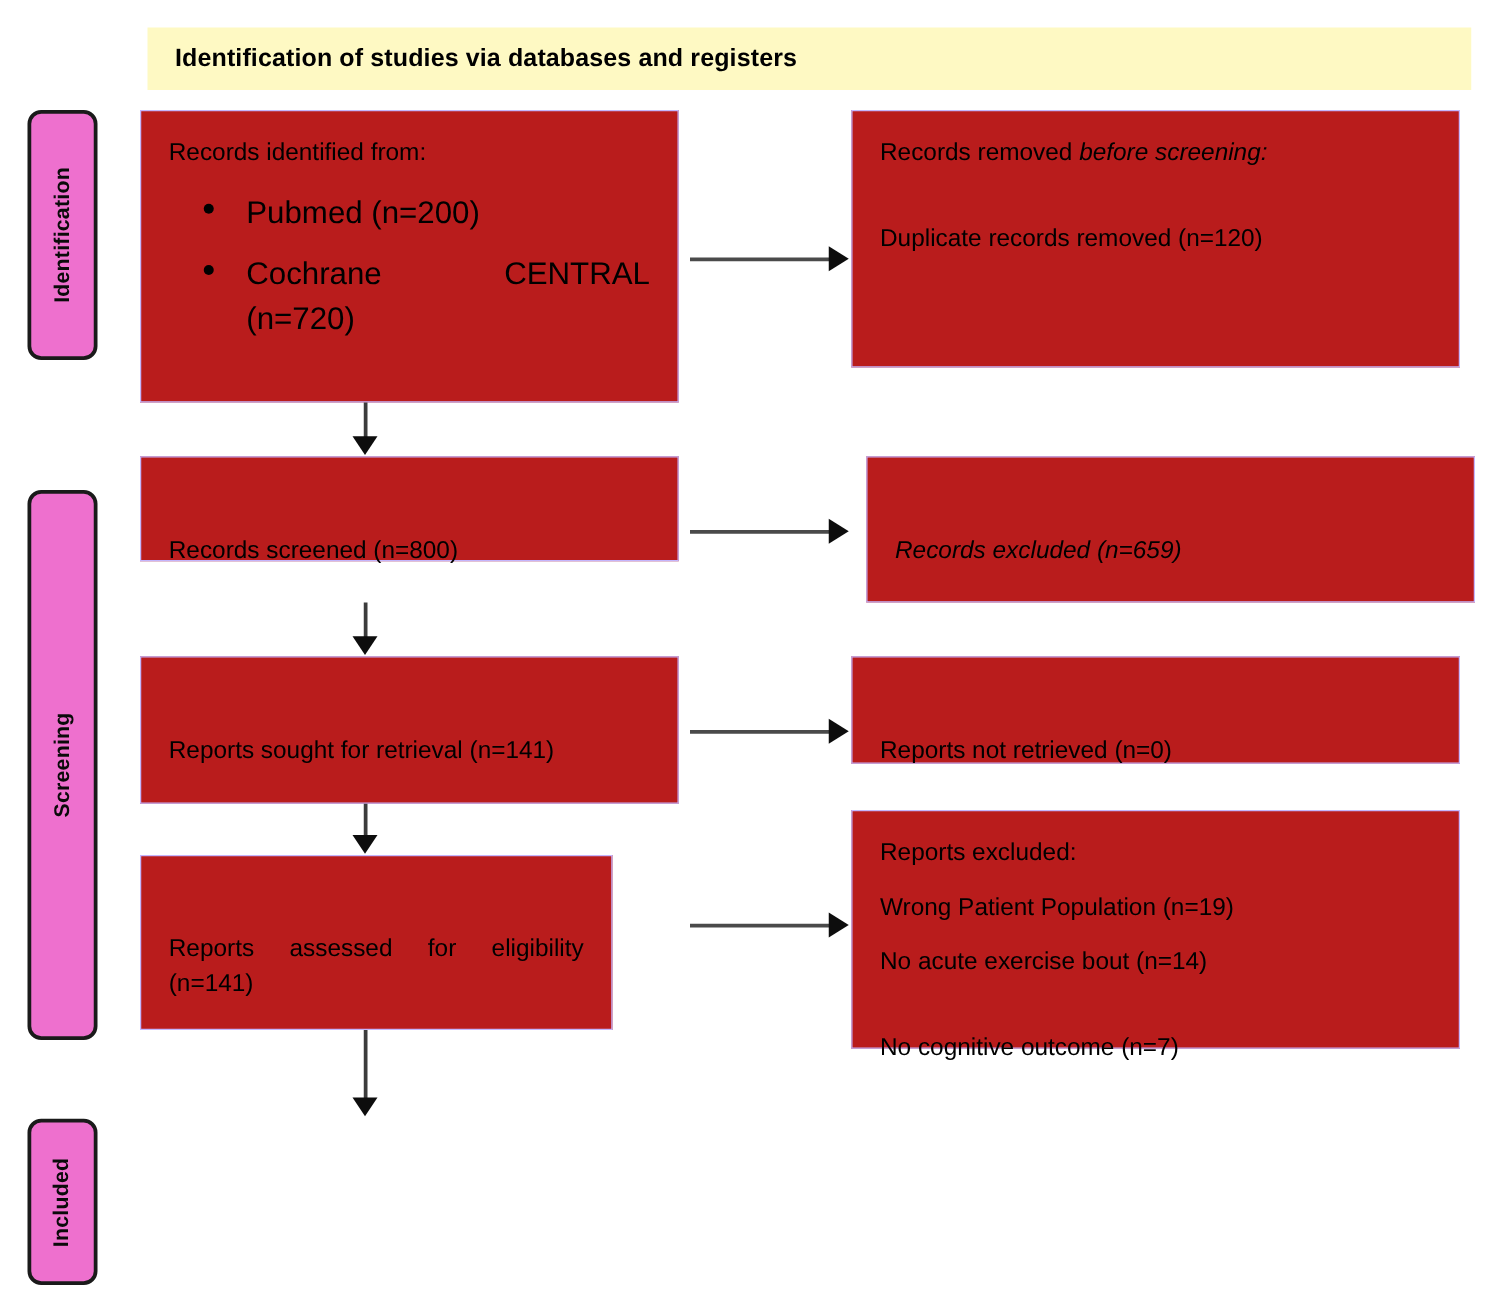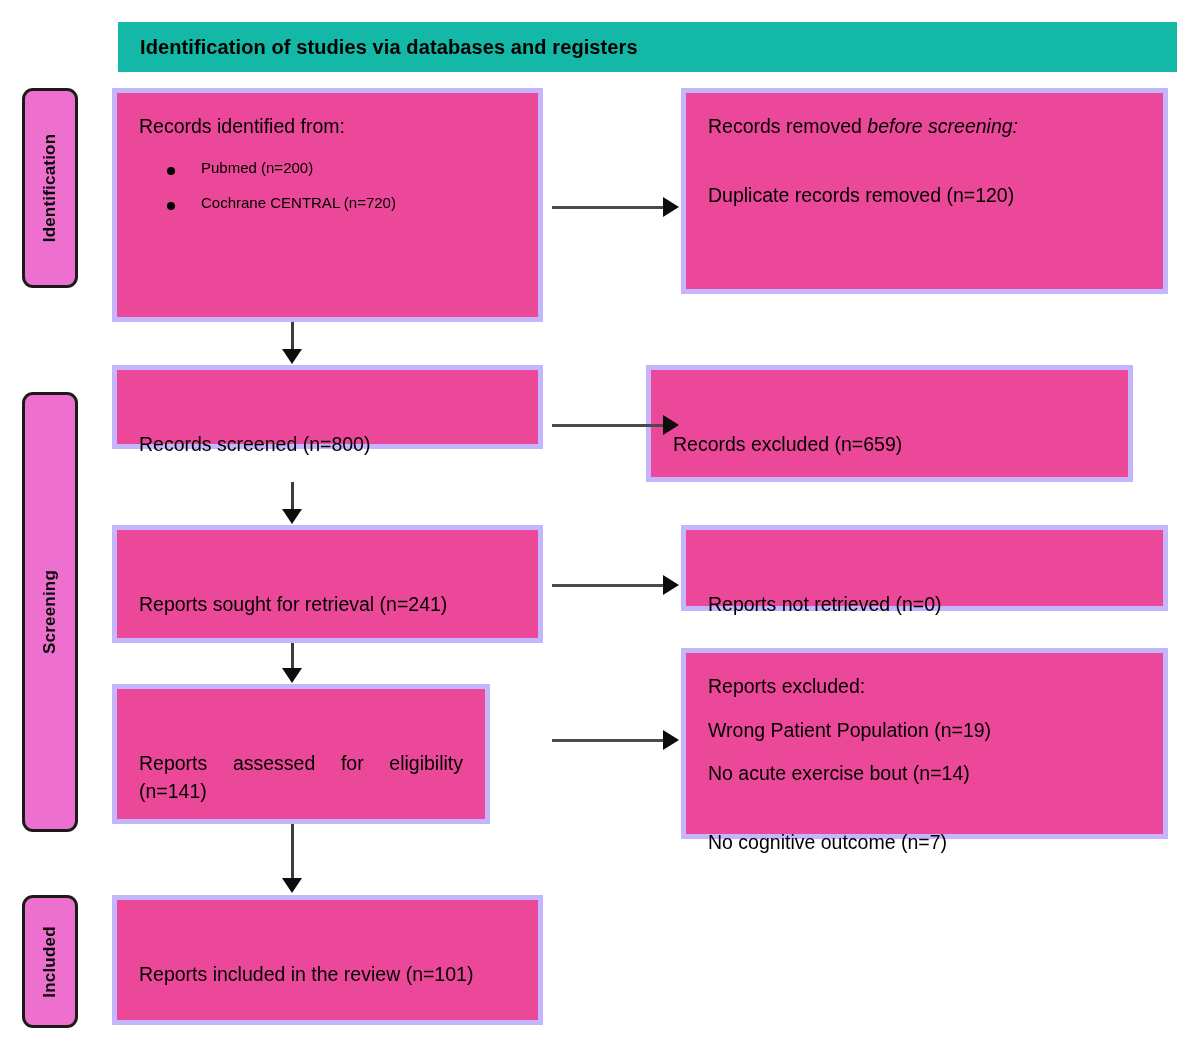--- a/index.html
+++ b/index.html
@@ -19,21 +19,21 @@
     overflow: hidden;
   }
 
   
   .banner {
     position: absolute;
     left: 118px;
     top: 22px;
     width: 1059px;
     height: 50px;
-    background: #14b8a6;
+    background: #fef9c3;
     display: flex;
     align-items: center;
   }
   .banner-title {
     font-size: 20px;
     font-weight: bold;
     color: #000000;
     padding-left: 22px;
     letter-spacing: 0.1px;
   }
@@ -57,64 +57,64 @@
     transform: rotate(-90deg);
     letter-spacing: 0.2px;
   }
   #stage-identification { left: 22px; top: 88px;  width: 56px;  height: 200px; }
   #stage-screening     { left: 22px; top: 392px; width: 56px;  height: 440px; }
   #stage-included      { left: 22px; top: 895px; width: 56px;  height: 133px; }
 
   
   .flow-box {
     position: absolute;
-    background: #ec4899;
-    border: 5px solid #c4b5fd;
+    background: #b91c1c;
+    border: 1px solid #c4b5fd;
     box-sizing: border-box;
     padding: 20px 22px 14px 22px;
   }
   .flow-box p {
     margin: 0 0 16px 0;
     font-size: 19.5px;
     line-height: 1.42;
     color: #000000;
   }
   .flow-box p:last-child { margin-bottom: 0; margin-top: 41px; }
   .justified { text-align: justify; text-align-last: left; }
   .italic-part { font-style: italic; }
 
   ul.src-list {
     margin: 10px 0 0 0;
     padding-left: 62px;
     list-style: none;
   }
   ul.src-list li {
     position: relative;
-    font-size: 15px;
+    font-size: 25px;
     line-height: 1.42;
     margin-bottom: 14px;
     text-align: justify;
     text-align-last: left;
   }
   ul.src-list li::before {
     content: "";
     position: absolute;
     left: -34px;
     top: 10px;
     width: 8px;
     height: 8px;
     background: #000;
     border-radius: 50%;
   }
 
   
   #box-identified      { left: 112px; top: 88px;  width: 431px; height: 234px; }
   #box-removed         { left: 681px; top: 88px;  width: 487px; height: 206px; }
   #box-screened        { left: 112px; top: 365px; width: 431px; height: 84px; }
-  #box-excluded-screen { left: 646px; top: 365px; width: 487px; height: 117px; }
+  #box-excluded-screen { left: 693px; top: 365px; width: 487px; height: 117px; font-style: italic; }
   #box-sought          { left: 112px; top: 525px; width: 431px; height: 118px; }
   #box-not-retrieved   { left: 681px; top: 525px; width: 487px; height: 86px; }
   #box-assessed        { left: 112px; top: 684px; width: 378px; height: 140px; }
   #box-excluded-elig   { left: 681px; top: 648px; width: 487px; height: 191px; }
   #box-included        { left: 112px; top: 895px; width: 431px; height: 130px; }
 
   
   .conn { position: absolute; }
   .vline {
     position: absolute;
@@ -175,41 +175,38 @@
 
   <div class="flow-box" id="box-screened">
     <p>Records screened (n=800)</p>
   </div>
 
   <div class="flow-box" id="box-excluded-screen">
     <p>Records excluded (n=659)</p>
   </div>
 
   <div class="flow-box" id="box-sought">
-    <p class="justified">Reports sought for retrieval (n=241)</p>
+    <p class="justified">Reports sought for retrieval (n=141)</p>
   </div>
 
   <div class="flow-box" id="box-not-retrieved">
     <p>Reports not retrieved (n=0)</p>
   </div>
 
   <div class="flow-box" id="box-assessed">
     <p class="justified">Reports assessed for eligibility (n=141)</p>
   </div>
 
   <div class="flow-box" id="box-excluded-elig">
     <p>Reports excluded:</p>
     <p>Wrong Patient Population (n=19)</p>
     <p>No acute exercise bout (n=14)</p>
     <p>No cognitive outcome (n=7)</p>
   </div>
 
-  <div class="flow-box" id="box-included">
-    <p class="justified">Reports included in the review (n=101)</p>
-  </div>
 
   <div class="conn">
     <div class="vline" style="left:291px; top:322px; height:30px;"></div>
     <div class="vhead" style="left:282px; top:349px;"></div>
   </div>
   <div class="conn">
     <div class="vline" style="left:291px; top:482px; height:28px;"></div>
     <div class="vhead" style="left:282px; top:509px;"></div>
   </div>
   <div class="conn">

